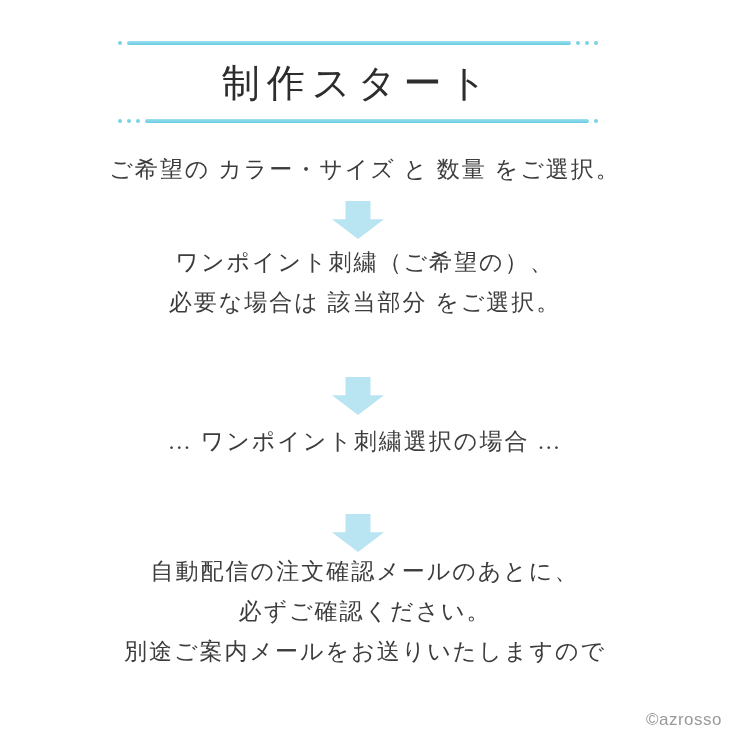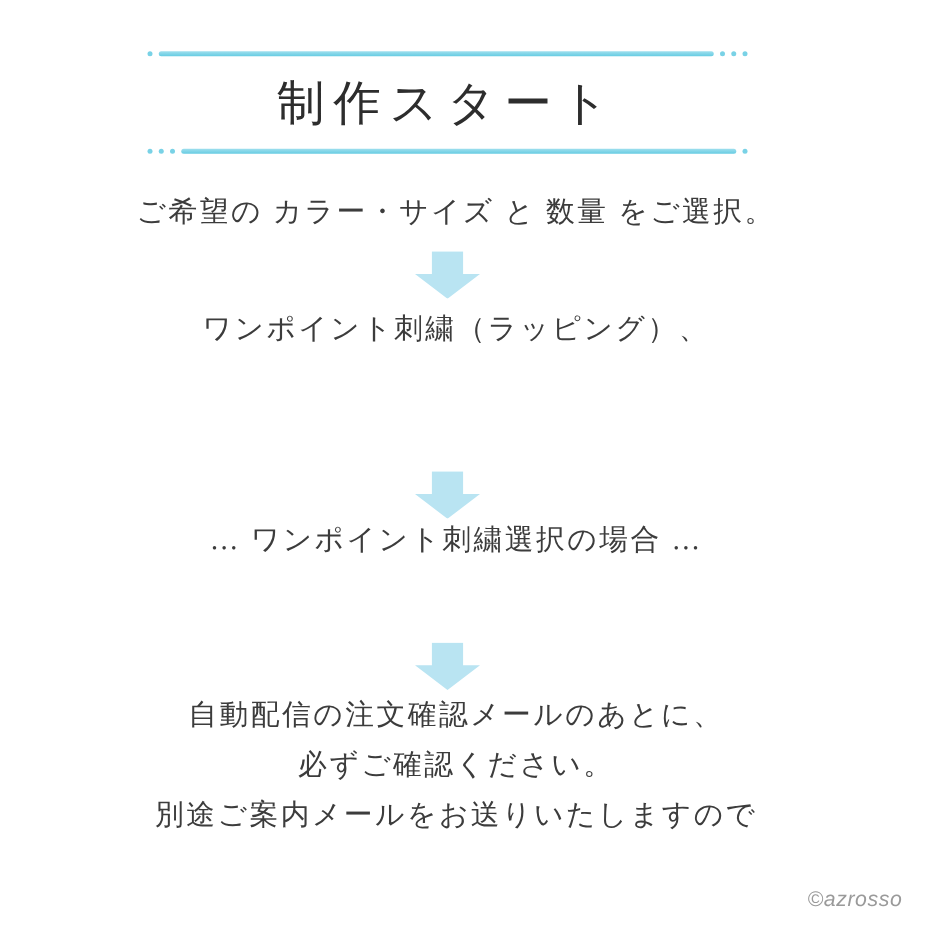--- a/index.html
+++ b/index.html
@@ -29,38 +29,38 @@
     padding:18px 0 16px 0;
   }
 
   
   .step{
     position:absolute;left:0;right:20px;text-align:center;
     font-size:23px;line-height:40px;letter-spacing:2px;color:#3c3c3c;
   }
   .step-1{top:150px;}
   .step-2{top:243px;}
-  .step-3{top:412px;}
+  .step-3{top:422px;}
   .step-4{top:552px;}
 
   
   .arrow{
     position:absolute;left:358px;transform:translateX(-50%);
     width:52px;height:38px;background:#b9e4f2;
     clip-path:polygon(26% 0,74% 0,74% 48%,100% 48%,50% 100%,0 48%,26% 48%);
   }
   .arrow-1{top:201px;}
   .arrow-2{top:377px;}
   .arrow-3{top:514px;}
 
   
   .watermark{
     position:absolute;right:28px;top:710px;
     font-family:"Liberation Sans","DejaVu Sans",sans-serif;
-    font-size:17px;color:#9a9a9a;letter-spacing:0.5px;font-style:italic;
+    font-size:17px;color:#9a9a9a;letter-spacing:0.5px;
   }
 </style>
 </head>
 <body>
 
 <div class="canvas">
 
   <div class="title-block">
     <div class="rule">
       <span class="dot"></span>
@@ -87,21 +87,22 @@
     </div>
   </div>
 
   <div class="step step-1">
     <div>ご希望の カラー・サイズ と 数量 をご選択。</div>
   </div>
 
   <div class="arrow arrow-1"></div>
 
   <div class="step step-2">
-    <div>ワンポイント刺繍（ラッピング）、</div>
+    <div>ワンポイント刺繍（ご希望の）、</div>
+    <div>必要な場合は 該当部分 をご選択。</div>
   </div>
 
   <div class="arrow arrow-2"></div>
 
   <div class="step step-3">
     <div>… ワンポイント刺繍選択の場合 …</div>
   </div>
 
   <div class="arrow arrow-3"></div>
 

